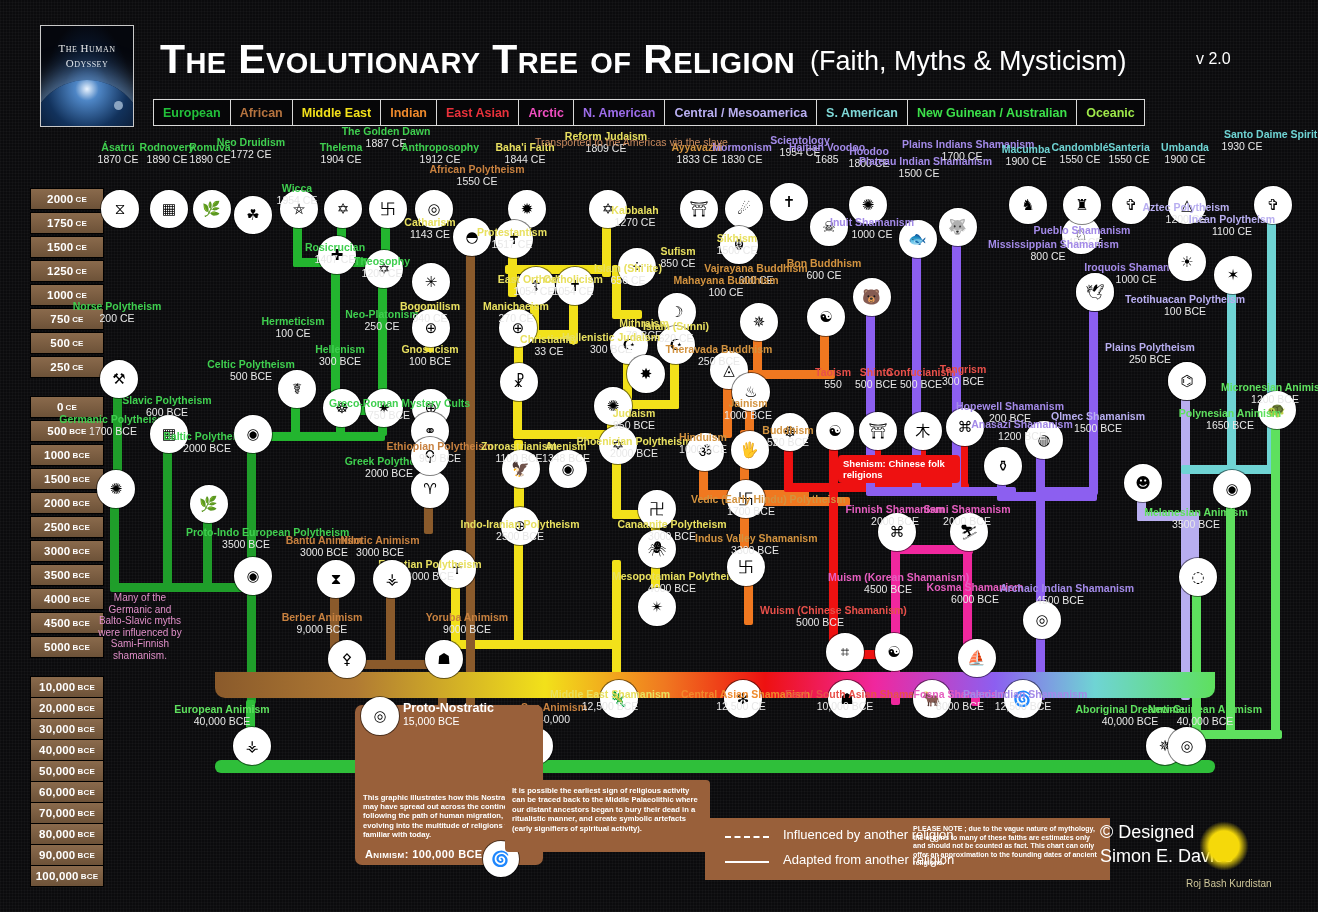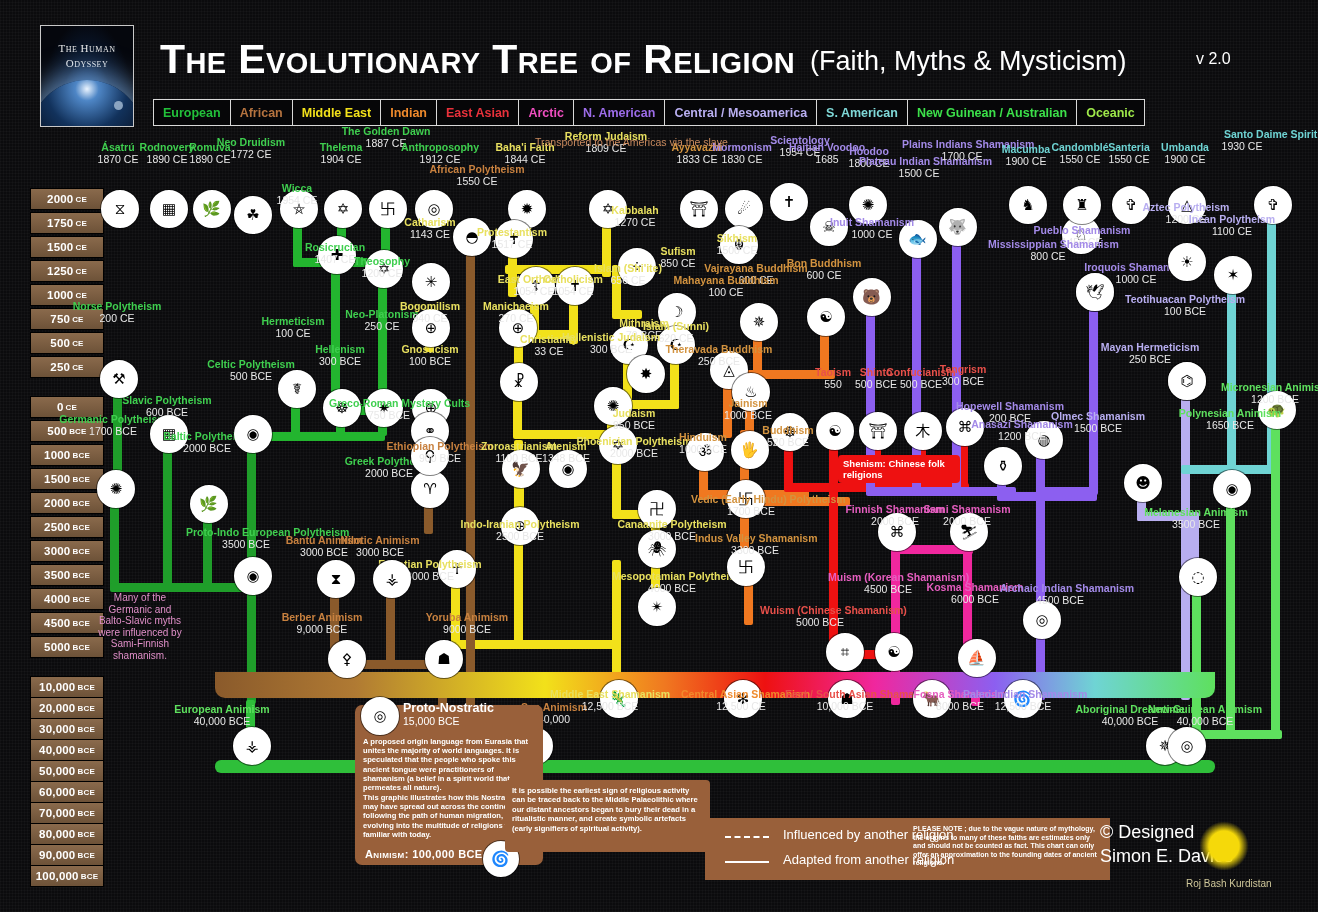--- a/index.html
+++ b/index.html
@@ -539,21 +539,21 @@
         <span>☻</span>
       </div>
       <div class="lbl c" style="left: 1038px; top: 411px; width: 120px;"><b style="color: rgb(184, 174, 240);">Olmec Shamanism</b><span>1500 BCE</span></div>
       <div class="node" style="left: 1168px; top: 362px; width: 34px; height: 34px;">
         <span>☼</span>
       </div>
       <div class="lbl c" style="left: 1125px; top: 294px; width: 120px;"><b style="color: rgb(184, 174, 240);">Teotihuacan Polytheism</b><span>100 BCE</span></div>
       <div class="node" style="left: 1168px; top: 362px; width: 34px; height: 34px;">
         <span>⌬</span>
       </div>
-      <div class="lbl c" style="left: 1090px; top: 342px; width: 120px;"><b style="color: rgb(184, 174, 240);">Mayan Hermeticism</b><span>250 BCE</span></div>
+      <div class="lbl c" style="left: 1090px; top: 342px; width: 120px;"><b style="color: rgb(184, 174, 240);">Plains Polytheism</b><span>250 BCE</span></div>
       <div class="node" style="left: 1258px; top: 391px; width: 34px; height: 34px;">
         <span>🐢</span>
       </div>
       <div class="lbl c" style="left: 1215px; top: 382px; width: 120px;"><b style="color: rgb(94, 224, 94);">Micronesian Animism</b><span>1200 BCE</span></div>
       <div class="node" style="left: 1213px; top: 470px; width: 34px; height: 34px;">
         <span>◉</span>
       </div>
       <div class="lbl c" style="left: 1170px; top: 408px; width: 120px;"><b style="color: rgb(94, 224, 94);">Polynesian Animism</b><span>1650 BCE</span></div>
       <div class="node" style="left: 1179px; top: 558px; width: 34px; height: 34px;">
         <span>◌</span>
@@ -764,21 +764,20 @@
   <div class="abs" id="transported">Transported to the Americas via the slave</div>
   <div class="abs" id="sami">Many of the Germanic and Balto-Slavic myths were influenced by Sami-Finnish shamanism.</div>
   <div class="abs" id="shenism">Shenism: Chinese folk religions</div>
 
   <div class="abs" id="nostraticPanel">
     <div class="abs node" style="left:6px;top:-8px;width:34px;height:34px;">
         <span>◎</span>
       </div>
     <div class="abs" style="left:48px;top:-4px;color:#fff;font-size:12.5px;font-weight:bold;">Proto-Nostratic</div>
     <div class="abs" style="left:48px;top:10px;color:#fff;font-size:10.5px;">15,000 BCE</div>
-    <p style="position:absolute;left:8px;top:32px;width:172px;">A proposed origin language from Eurasia that unites the majority of world languages. It is speculated that the people who spoke this ancient tongue were practitioners of shamanism (a belief in a spirit world that permeates all nature).</p>
     <p style="position:absolute;left:8px;top:88px;width:172px;">This graphic illustrates how this Nostratic faith may have spread out across the continents, following the path of human migration, evolving into the multitude of  religions we are familiar with today.</p>
     <div class="abs" style="left:10px;top:143px;color:#fff;font-size:11px;font-weight:bold;font-variant:small-caps;letter-spacing:.4px;">Animism:  100,000 BCE</div>
     <div class="abs node" style="left:128px;top:136px;width:32px;height:32px;">
         <span>🌀</span>
       </div>
   </div>
 
   <div class="abs" id="palaeoPanel">
     <p style="position:absolute;left:7px;top:6px;width:192px;">It is possible the earliest sign of religious activity can be traced back to the Middle Palaeolithic where our distant ancestors began to bury their dead in a ritualistic manner, and create symbolic artefacts (early signifiers of spiritual activity).</p>
   </div>

